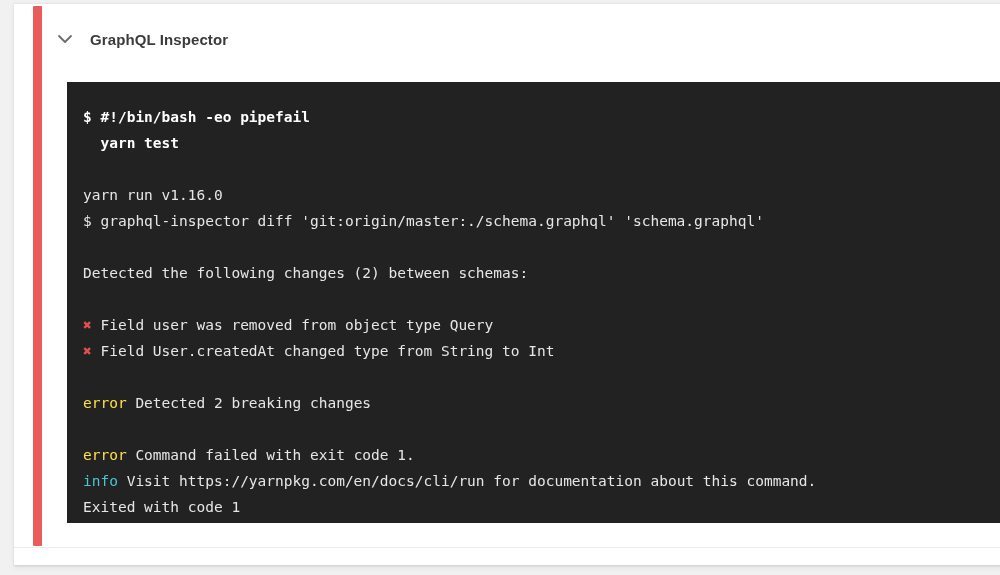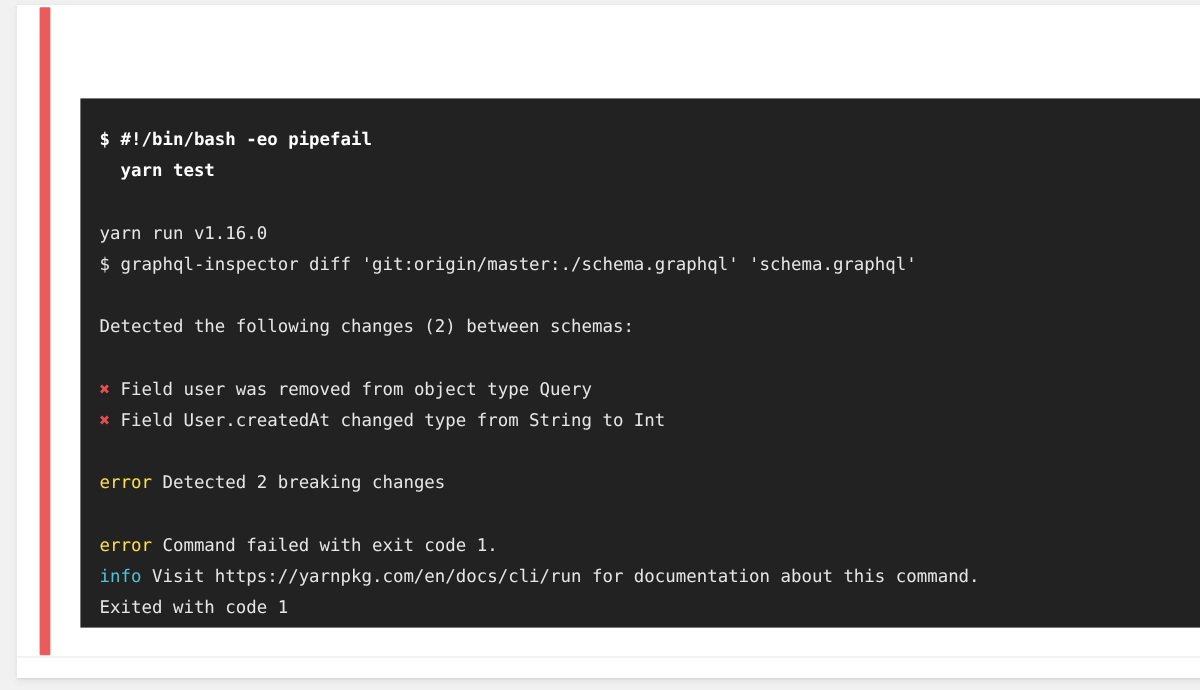--- a/index.html
+++ b/index.html
@@ -119,20 +119,28 @@
 </style>
 </head>
 <body>
 
 <div id="root">
 
   <div class="card">
 
     <div class="accent-bar"></div>
 
+    <div class="job-header">
+      <span class="chevron-icon">
+        <svg width="22" height="22" viewBox="0 0 22 22" aria-hidden="true">
+          <path d="M5 8 L11 14 L17 8" fill="none" stroke="#6b6b6b" stroke-width="1.8" stroke-linecap="round" stroke-linejoin="round"></path>
+        </svg>
+      </span>
+      <span class="job-title">GraphQL Inspector</span>
+    </div>
 
     <div class="terminal">
       <div id="term-lines">
           <div class="term-line bold">$ #!/bin/bash -eo pipefail</div>
           <div class="term-line bold">  yarn test</div>
           <div class="term-line blank"> </div>
           <div class="term-line">yarn run v1.16.0</div>
           <div class="term-line">$ graphql-inspector diff 'git:origin/master:./schema.graphql' 'schema.graphql'</div>
           <div class="term-line blank"> </div>
           <div class="term-line">Detected the following changes (2) between schemas:</div>

